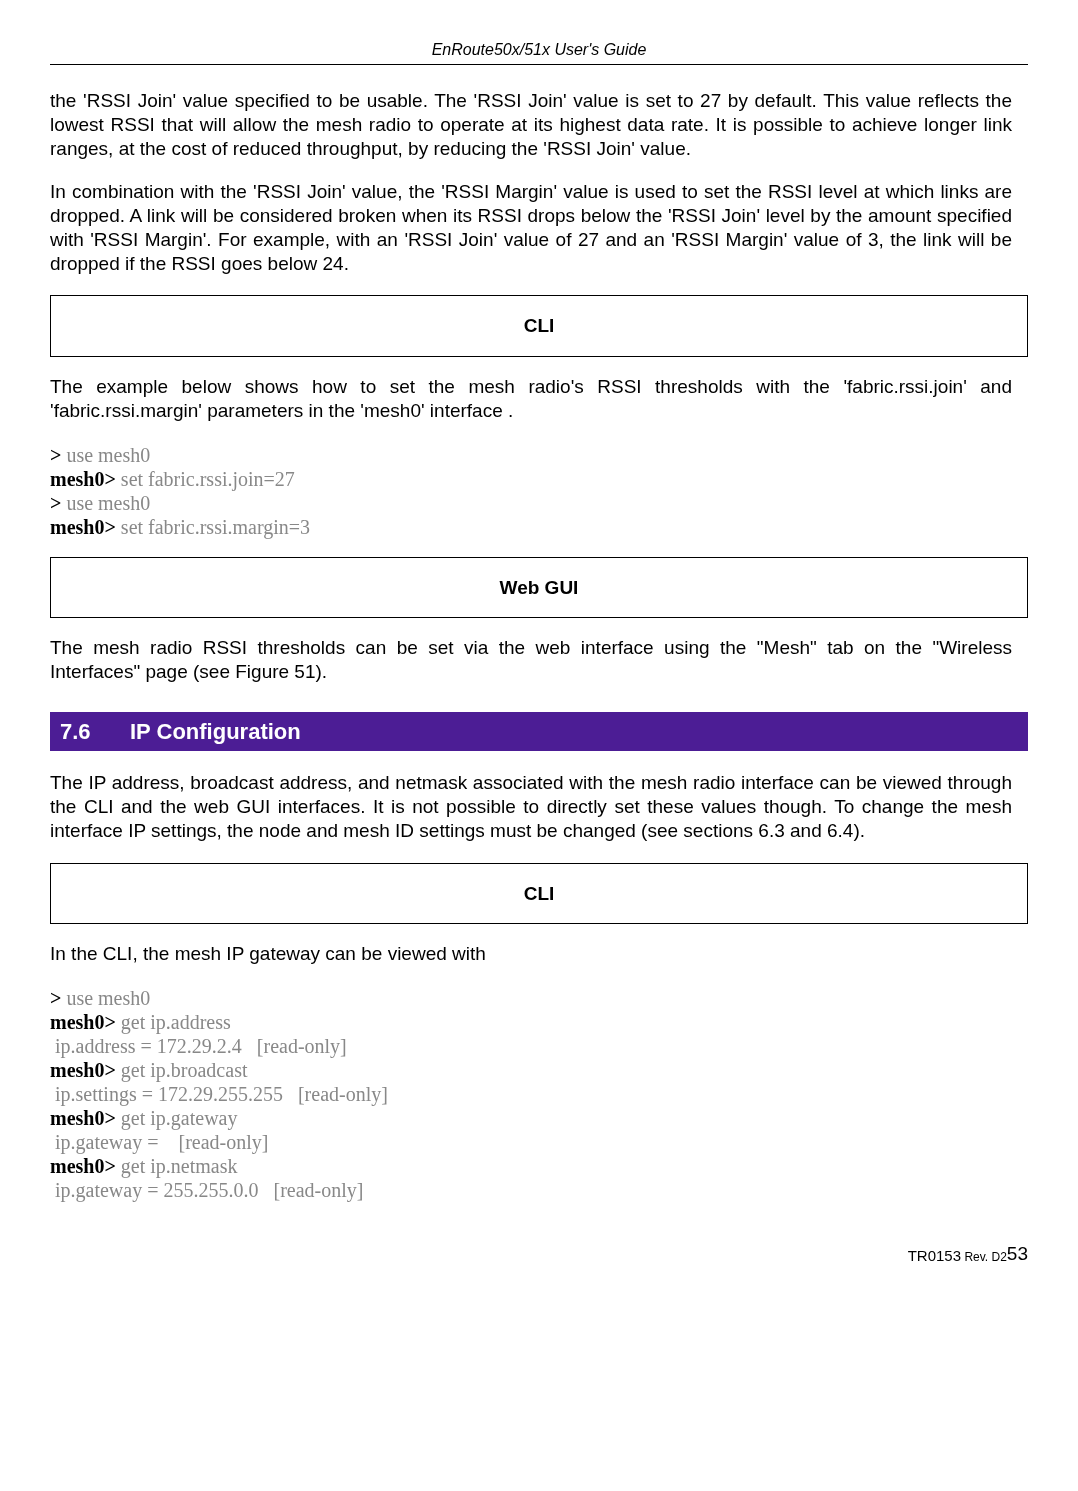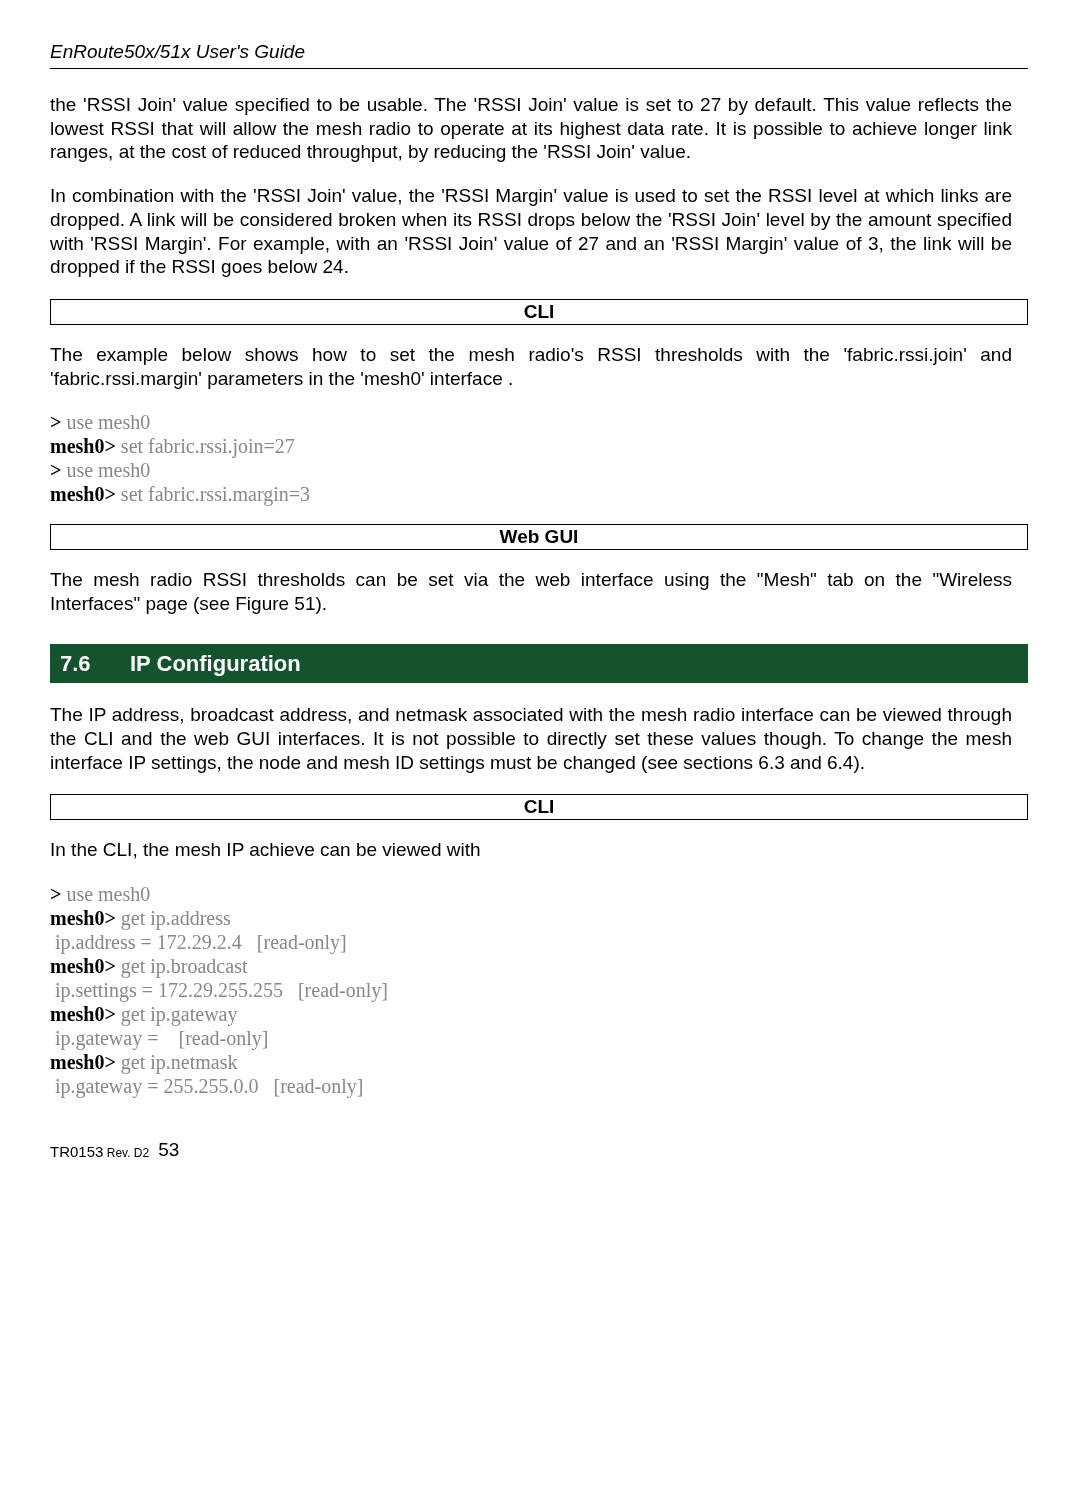--- a/index.html
+++ b/index.html
@@ -5,71 +5,71 @@
   body {
     font-family: Arial, Helvetica, sans-serif;
     margin: 0;
     padding: 40px 50px;
     color: #000;
     font-size: 19px;
     line-height: 1.25;
   }
   .header-title {
     font-style: italic;
-    font-size: 19px;
+    font-size: 16px;
     margin-bottom: 4px;
+    text-align: center;
   }
   hr.top-rule {
     border: none;
     border-top: 1.5px solid #000;
     margin: 0 0 24px 0;
   }
   p {
     margin: 0 16px 20px 0;
     text-align: justify;
   }
   .box-label {
     border: 1px solid #000;
     text-align: center;
     font-weight: bold;
-    padding: 0 0;
+    padding: 18px 0;
     margin: 10px 0 18px 0;
     font-size: 19px;
   }
   .terminal {
     font-family: Liberation Serif, serif;
     font-size: 20px;
     color: #888;
     line-height: 1.2;
     margin: 0 0 18px 0;
     white-space: pre;
   }
   .terminal .prompt {
     color: #000;
     font-weight: bold;
   }
   .section-bar {
-    background: #14532d;
+    background: #4c1d95;
     color: #fff;
     font-weight: bold;
     font-size: 22px;
     padding: 6px 10px;
     margin: 28px 0 20px 0;
   }
   .section-bar .num {
     display: inline-block;
     width: 70px;
   }
   .footer {
     display: flex;
-    justify-content: flex-start;
+    justify-content: flex-end;
     align-items: flex-end;
     margin-top: 40px;
     font-size: 17px;
-    gap: 9px;
   }
   .footer .left {
     font-size: 15px;
   }
   .footer .left .sub {
     font-size: 12px;
   }
   .footer .right {
     font-size: 19px;
   }
@@ -97,21 +97,21 @@
 <p>The mesh radio RSSI thresholds can be set via the web interface using the "Mesh" tab on the "Wireless Interfaces" page (see Figure 51).</p>
 
 <div class="section-bar">
   <span class="num">7.6</span><span>IP Configuration</span>
 </div>
 
 <p>The IP address, broadcast address, and netmask associated with the mesh radio interface can be viewed through the CLI and the web GUI interfaces. It is not possible to directly set these values though. To change the mesh interface IP settings, the node and mesh ID settings must be changed (see sections 6.3 and 6.4).</p>
 
 <div class="box-label">CLI</div>
 
-<p style="text-align:left">In the CLI, the mesh IP achieve can be viewed with</p>
+<p style="text-align:left">In the CLI, the mesh IP gateway can be viewed with</p>
 
 <div class="terminal"><span class="prompt">&gt;</span><span> use mesh0</span>
 <span class="prompt">mesh0&gt;</span><span> get ip.address</span>
 <span> ip.address = 172.29.2.4   [read-only]</span>
 <span class="prompt">mesh0&gt;</span><span> get ip.broadcast</span>
 <span> ip.settings = 172.29.255.255   [read-only]</span>
 <span class="prompt">mesh0&gt;</span><span> get ip.gateway</span>
 <span> ip.gateway =    [read-only]</span>
 <span class="prompt">mesh0&gt;</span><span> get ip.netmask</span>
 <span> ip.gateway = 255.255.0.0   [read-only]</span></div>

